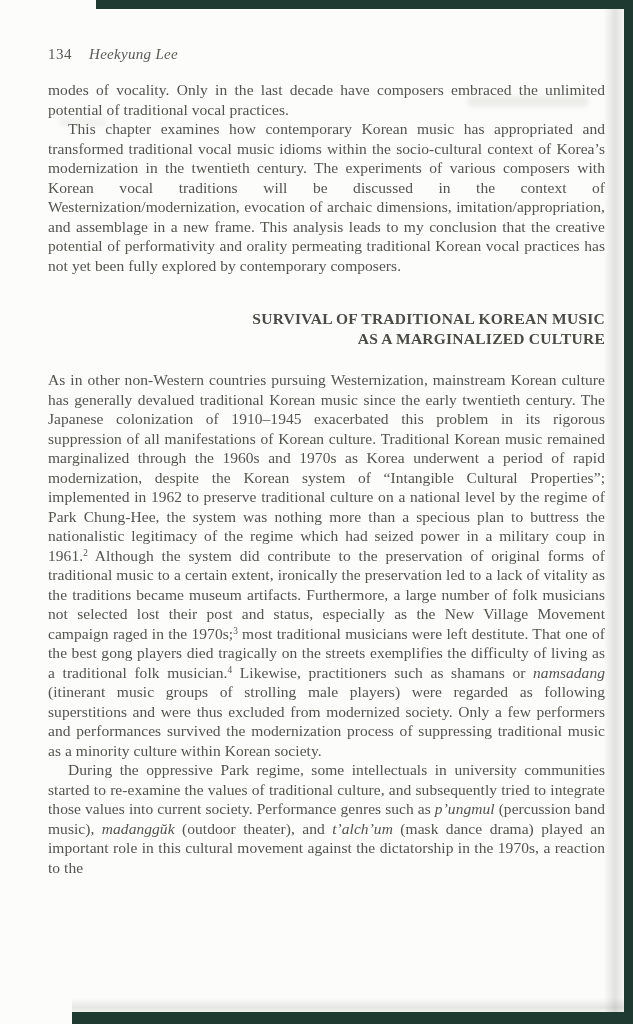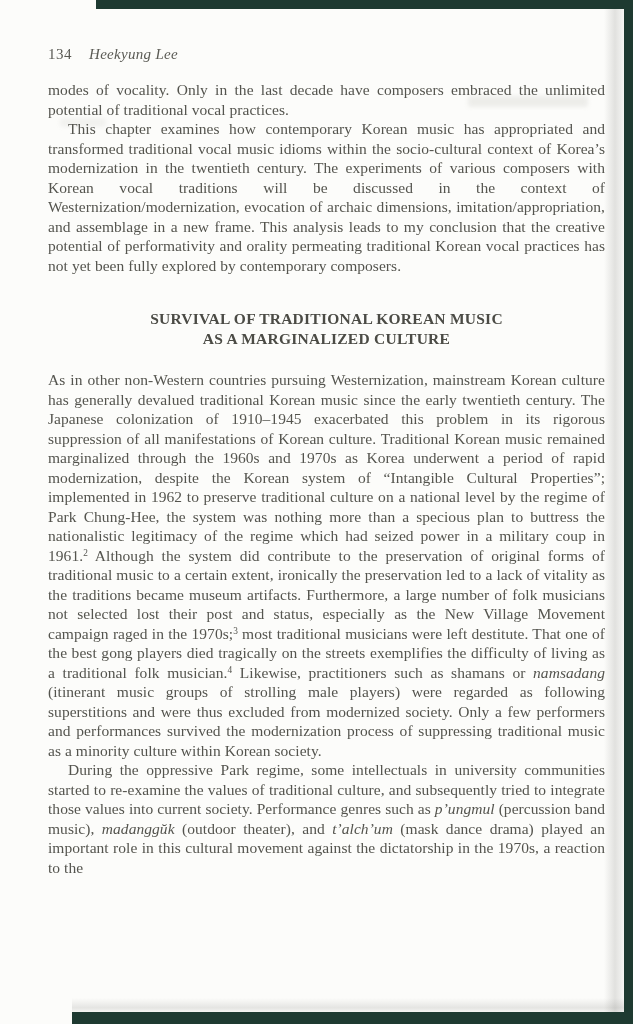--- a/index.html
+++ b/index.html
@@ -74,21 +74,21 @@
     vertical-align: baseline;
   }
 
   .section-heading {
     font-size: 15.5px;
     font-weight: bold;
     line-height: 20px;
     letter-spacing: 0.25px;
     color: #4b4b45;
     margin: 34px 0 21px 0;
-    text-align: center;
+    text-align: right;
   }
 </style>
 </head>
 <body>
 
 <div class="scan-page">
 
   <div class="ghost ghost-a"></div>
   <div class="ghost ghost-b"></div>
 

